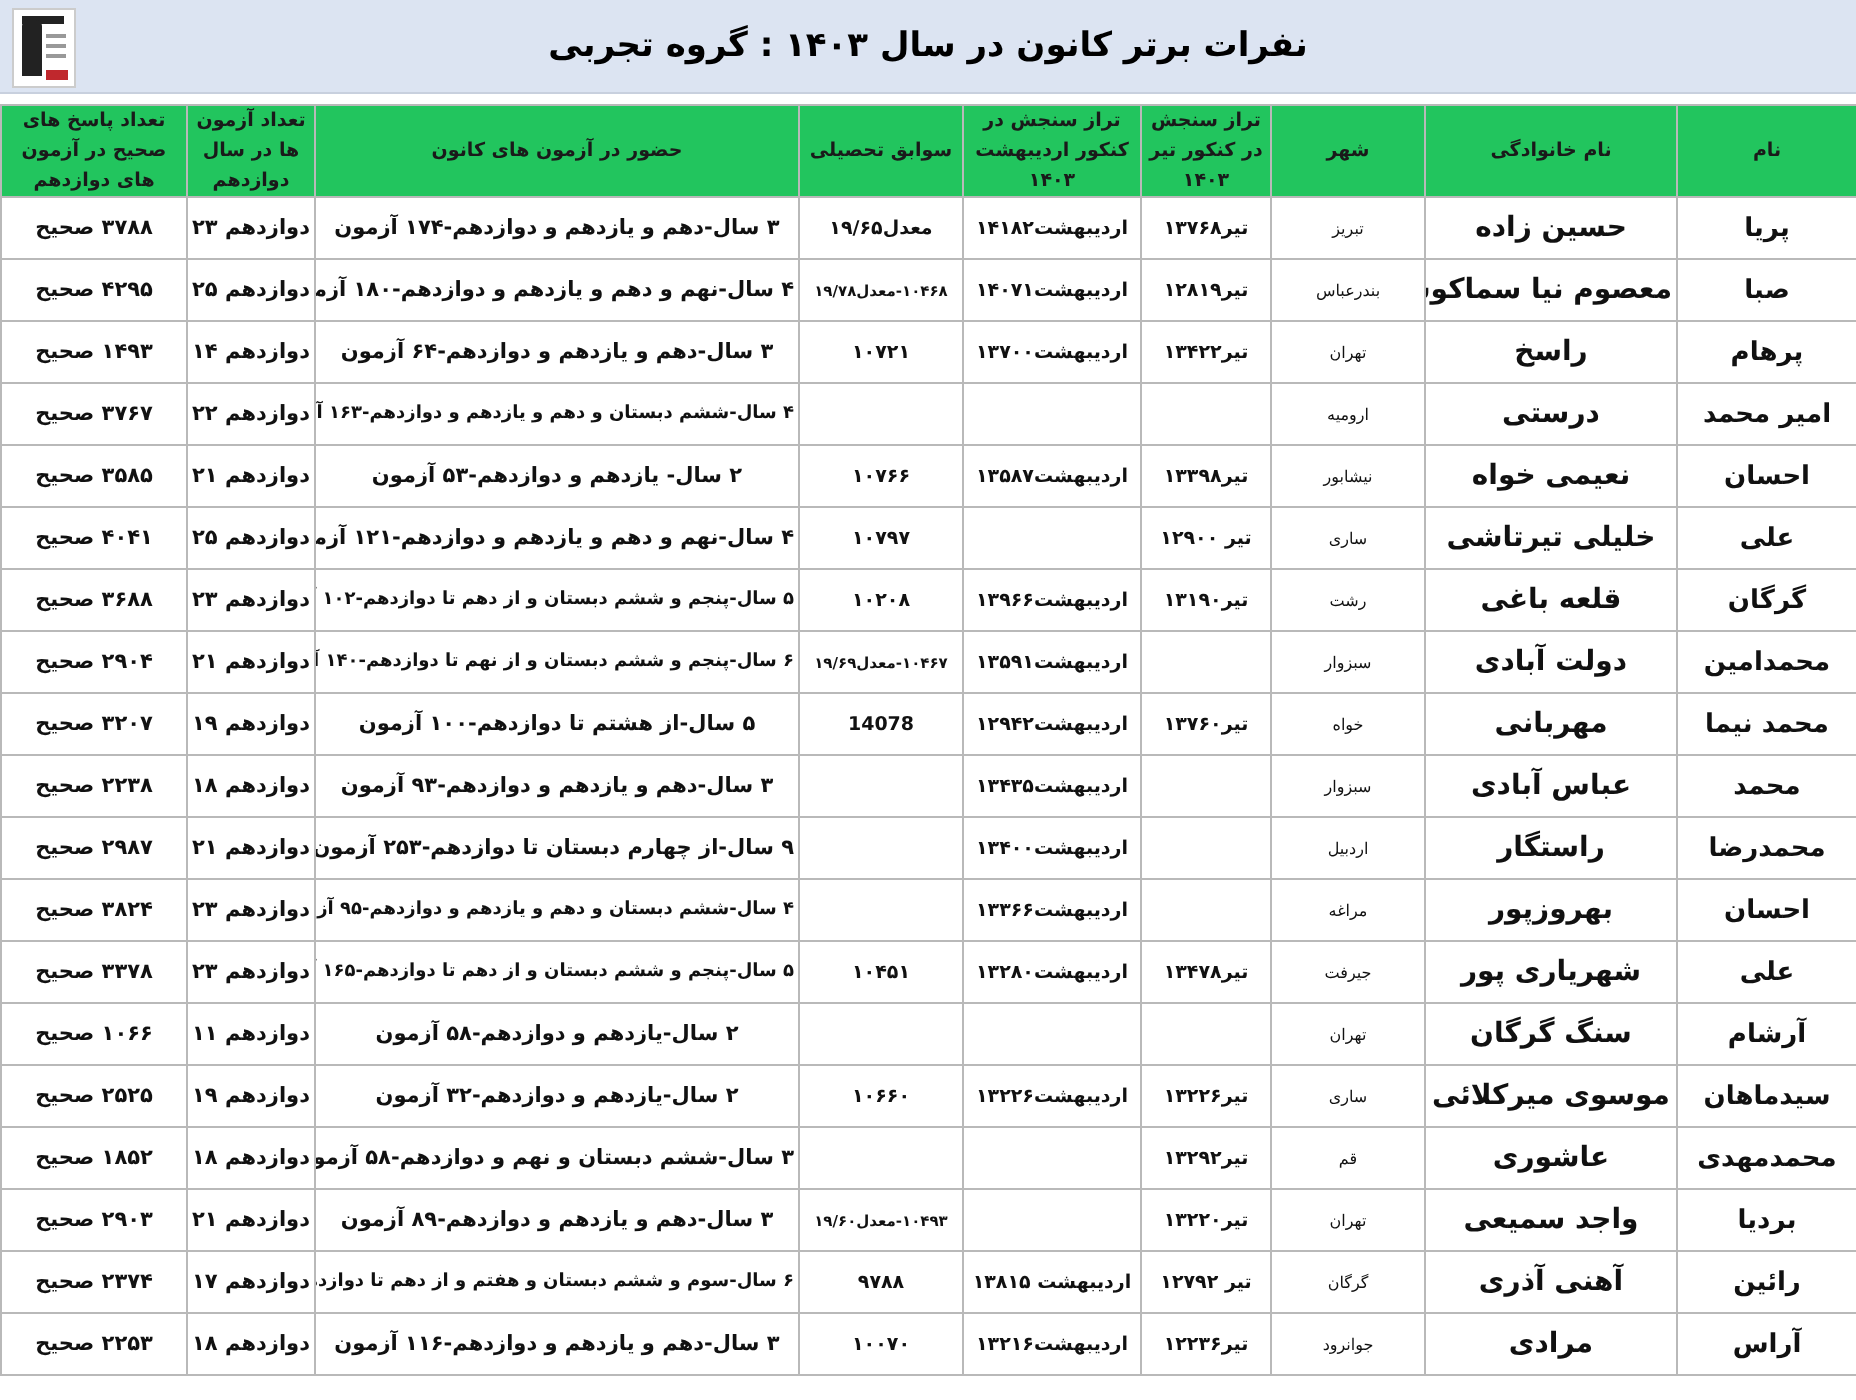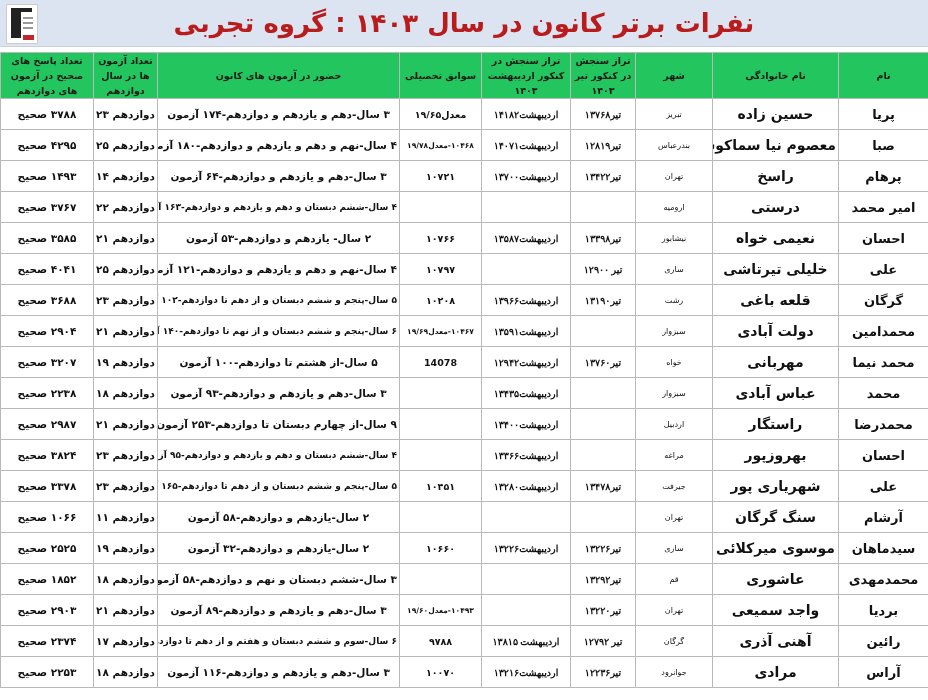--- a/index.html
+++ b/index.html
@@ -3,21 +3,21 @@
 <meta charset="utf-8">
 <style>
   html, body { margin:0; padding:0; background:#ffffff; }
   body { width:928px; height:700px; overflow:hidden; font-family:"DejaVu Sans", sans-serif; position:relative; }
   .title-bar {
     position:absolute; left:0; top:0; width:928px; height:46px;
     background:#dce4f2; border-bottom:1px solid #c8d0de;
     display:flex; align-items:center; justify-content:center;
   }
   .title-text {
-    font-family:"DejaVu Sans", sans-serif; font-weight:bold; font-size:26px; color:#b91c1c;
+    font-family:"DejaVu Sans", sans-serif; font-weight:bold; font-size:17px; color:#000000;
     direction:rtl;
   }
   .logo {
     position:absolute; left:6px; top:4px; width:30px; height:38px;
     background:#fff; border:1px solid #ccc;
   }
   .logo .fig { position:absolute; left:4px; top:5px; width:10px; height:28px; background:#222; border-radius:3px 3px 0 0; }
   .logo .bar { position:absolute; left:4px; top:3px; width:21px; height:4px; background:#222; }
   .logo .red { position:absolute; left:16px; top:30px; width:11px; height:5px; background:#c0282d; }
   .logo .ln { position:absolute; left:16px; width:10px; height:2px; background:#999; }
@@ -31,21 +31,21 @@
     overflow:hidden; white-space:nowrap;
   }
   table.grid th {
     background:#22c55e; color:#1a1a1a; font-size:9.5px; font-weight:bold; height:38px; line-height:15px;
     white-space:normal;
   }
   table.grid td { height:30px; background:#fff; color:#111; }
   td.c-name { font-size:13px; font-weight:bold; }
   td.c-family { font-size:14px; font-weight:bold;margin-top:48px; }
   td.c-city { font-size:8px; }
-  td.c-tir, td.c-ordi { font-size:9.5px; font-weight:bold;font-family:Liberation Serif, serif; }
+  td.c-tir, td.c-ordi { font-size:9.5px; font-weight:bold; }
   td.c-sav { font-size:9.5px; font-weight:bold; }
   td.c-sav.small { font-size:7.5px; }
   td.c-hozur { font-size:10.5px; font-weight:bold; }
   td.c-hozur.small { font-size:9px; }
   td.c-count, td.c-correct { font-size:10.5px; font-weight:bold; }
 </style>
 </head>
 <body>
 
 <div class="title-bar">

